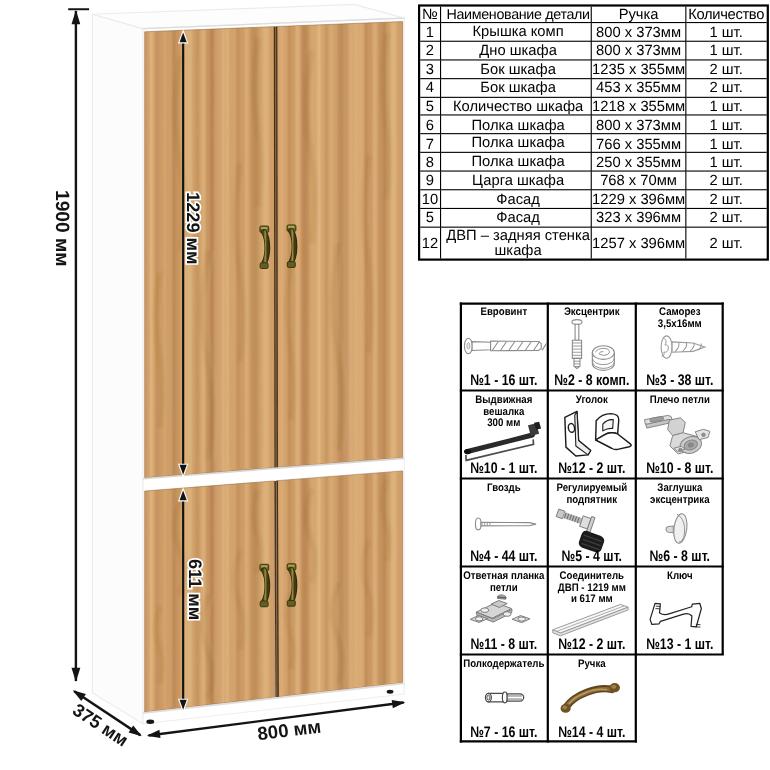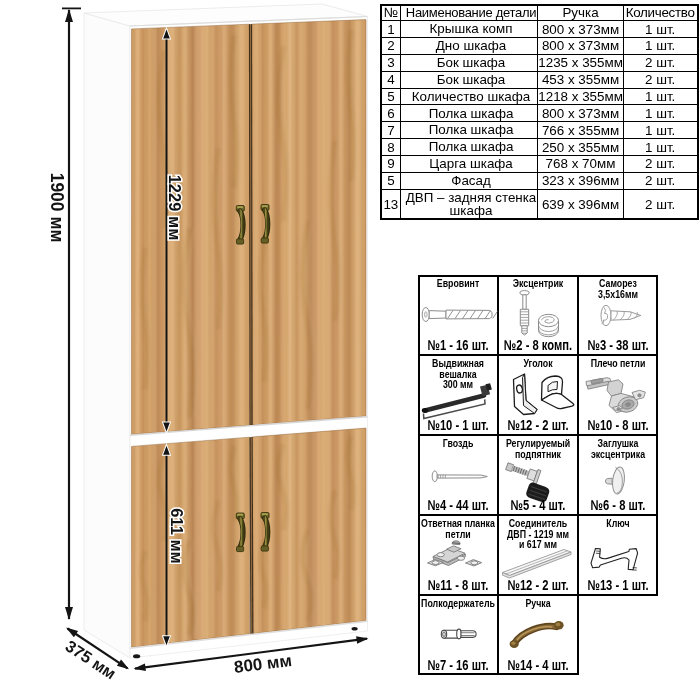--- a/index.html
+++ b/index.html
@@ -442,29 +442,35 @@
           <td>250 х 355мм</td>
           <td>1 шт.</td>
         </tr>
         <tr>
           <td>9</td>
           <td class="nm">Царга шкафа</td>
           <td>768 х 70мм</td>
           <td>2 шт.</td>
         </tr>
         <tr>
+          <td>10</td>
+          <td class="nm">Фасад</td>
+          <td>1229 х 396мм</td>
+          <td>2 шт.</td>
+        </tr>
+        <tr>
           <td>5</td>
           <td class="nm">Фасад</td>
           <td>323 х 396мм</td>
           <td>2 шт.</td>
         </tr>
         <tr class="tall">
-          <td>13</td>
+          <td>12</td>
           <td class="nm">ДВП – задняя стенка шкафа</td>
-          <td>639 х 396мм</td>
+          <td>1257 х 396мм</td>
           <td>2 шт.</td>
         </tr>
       </tbody>
     </table>
 
 <div class="ht" style="left:408px;top:279px">Евровинт</div>
 <div class="hc" style="left:408px;top:338px">№1 - 16 шт.</div>
 
 <div class="ht" style="left:488px;top:279px">Эксцентрик</div>
 <div class="hc" style="left:488px;top:338px">№2 - 8 комп.</div>

